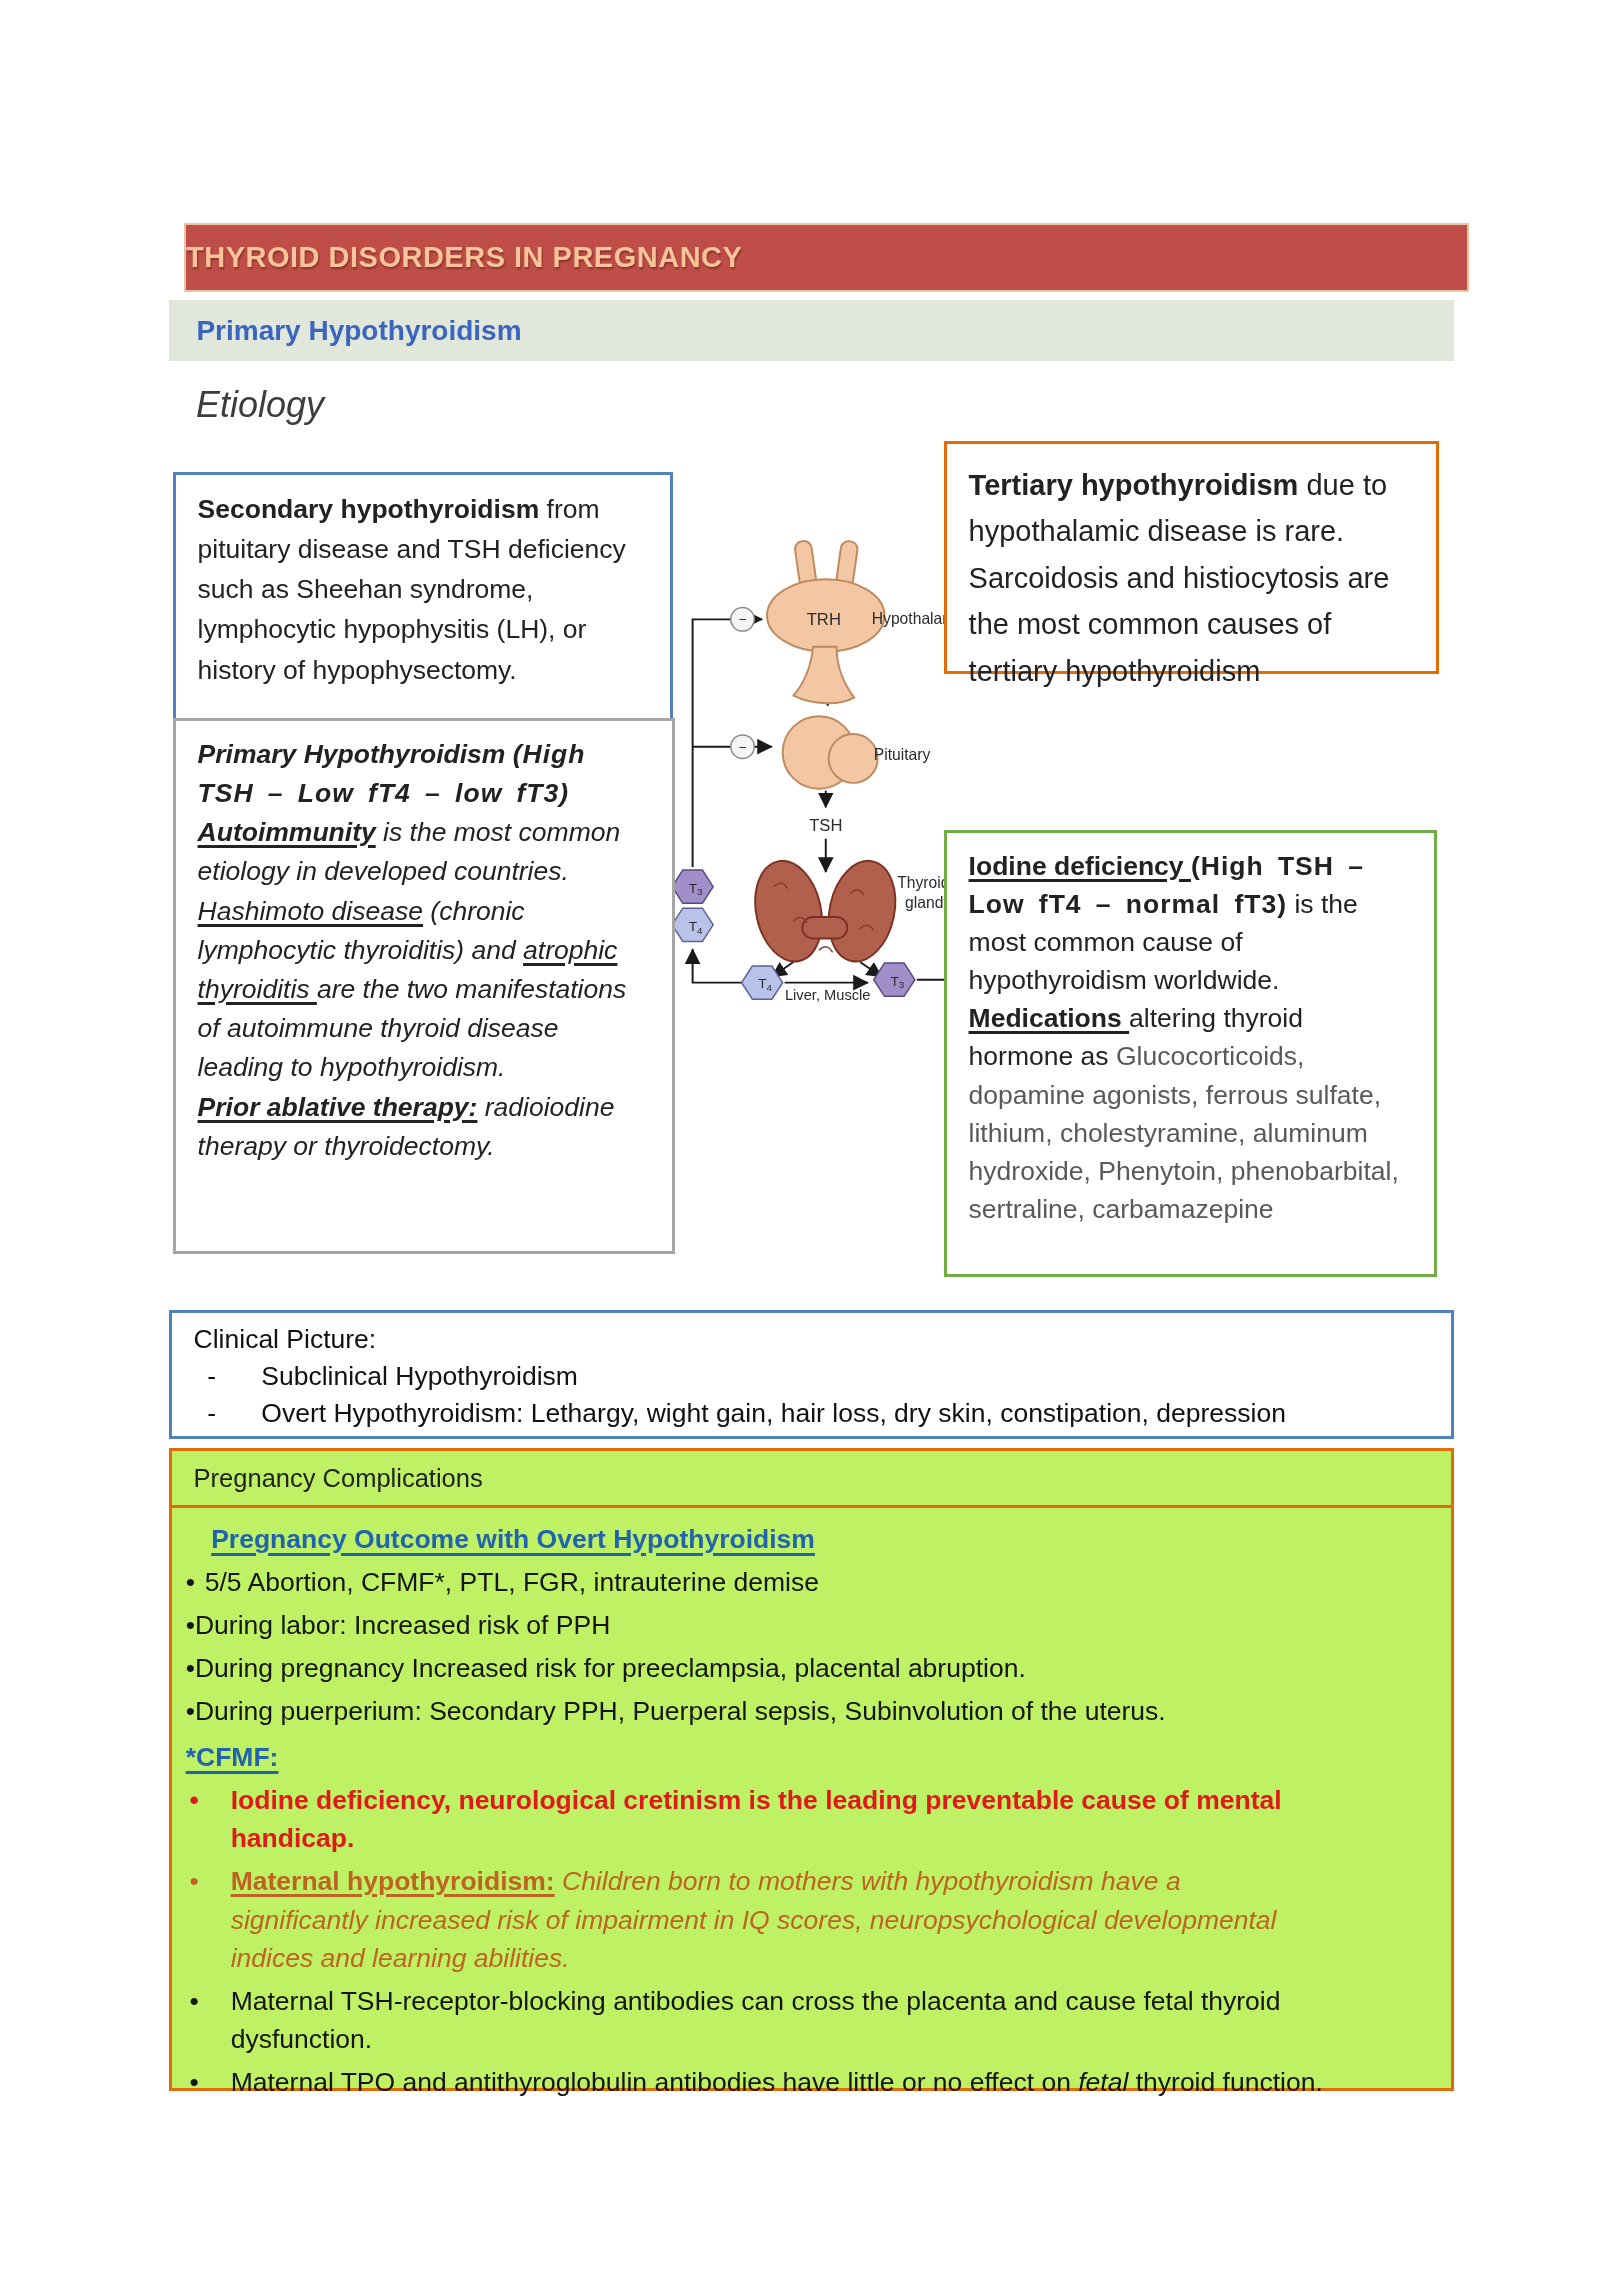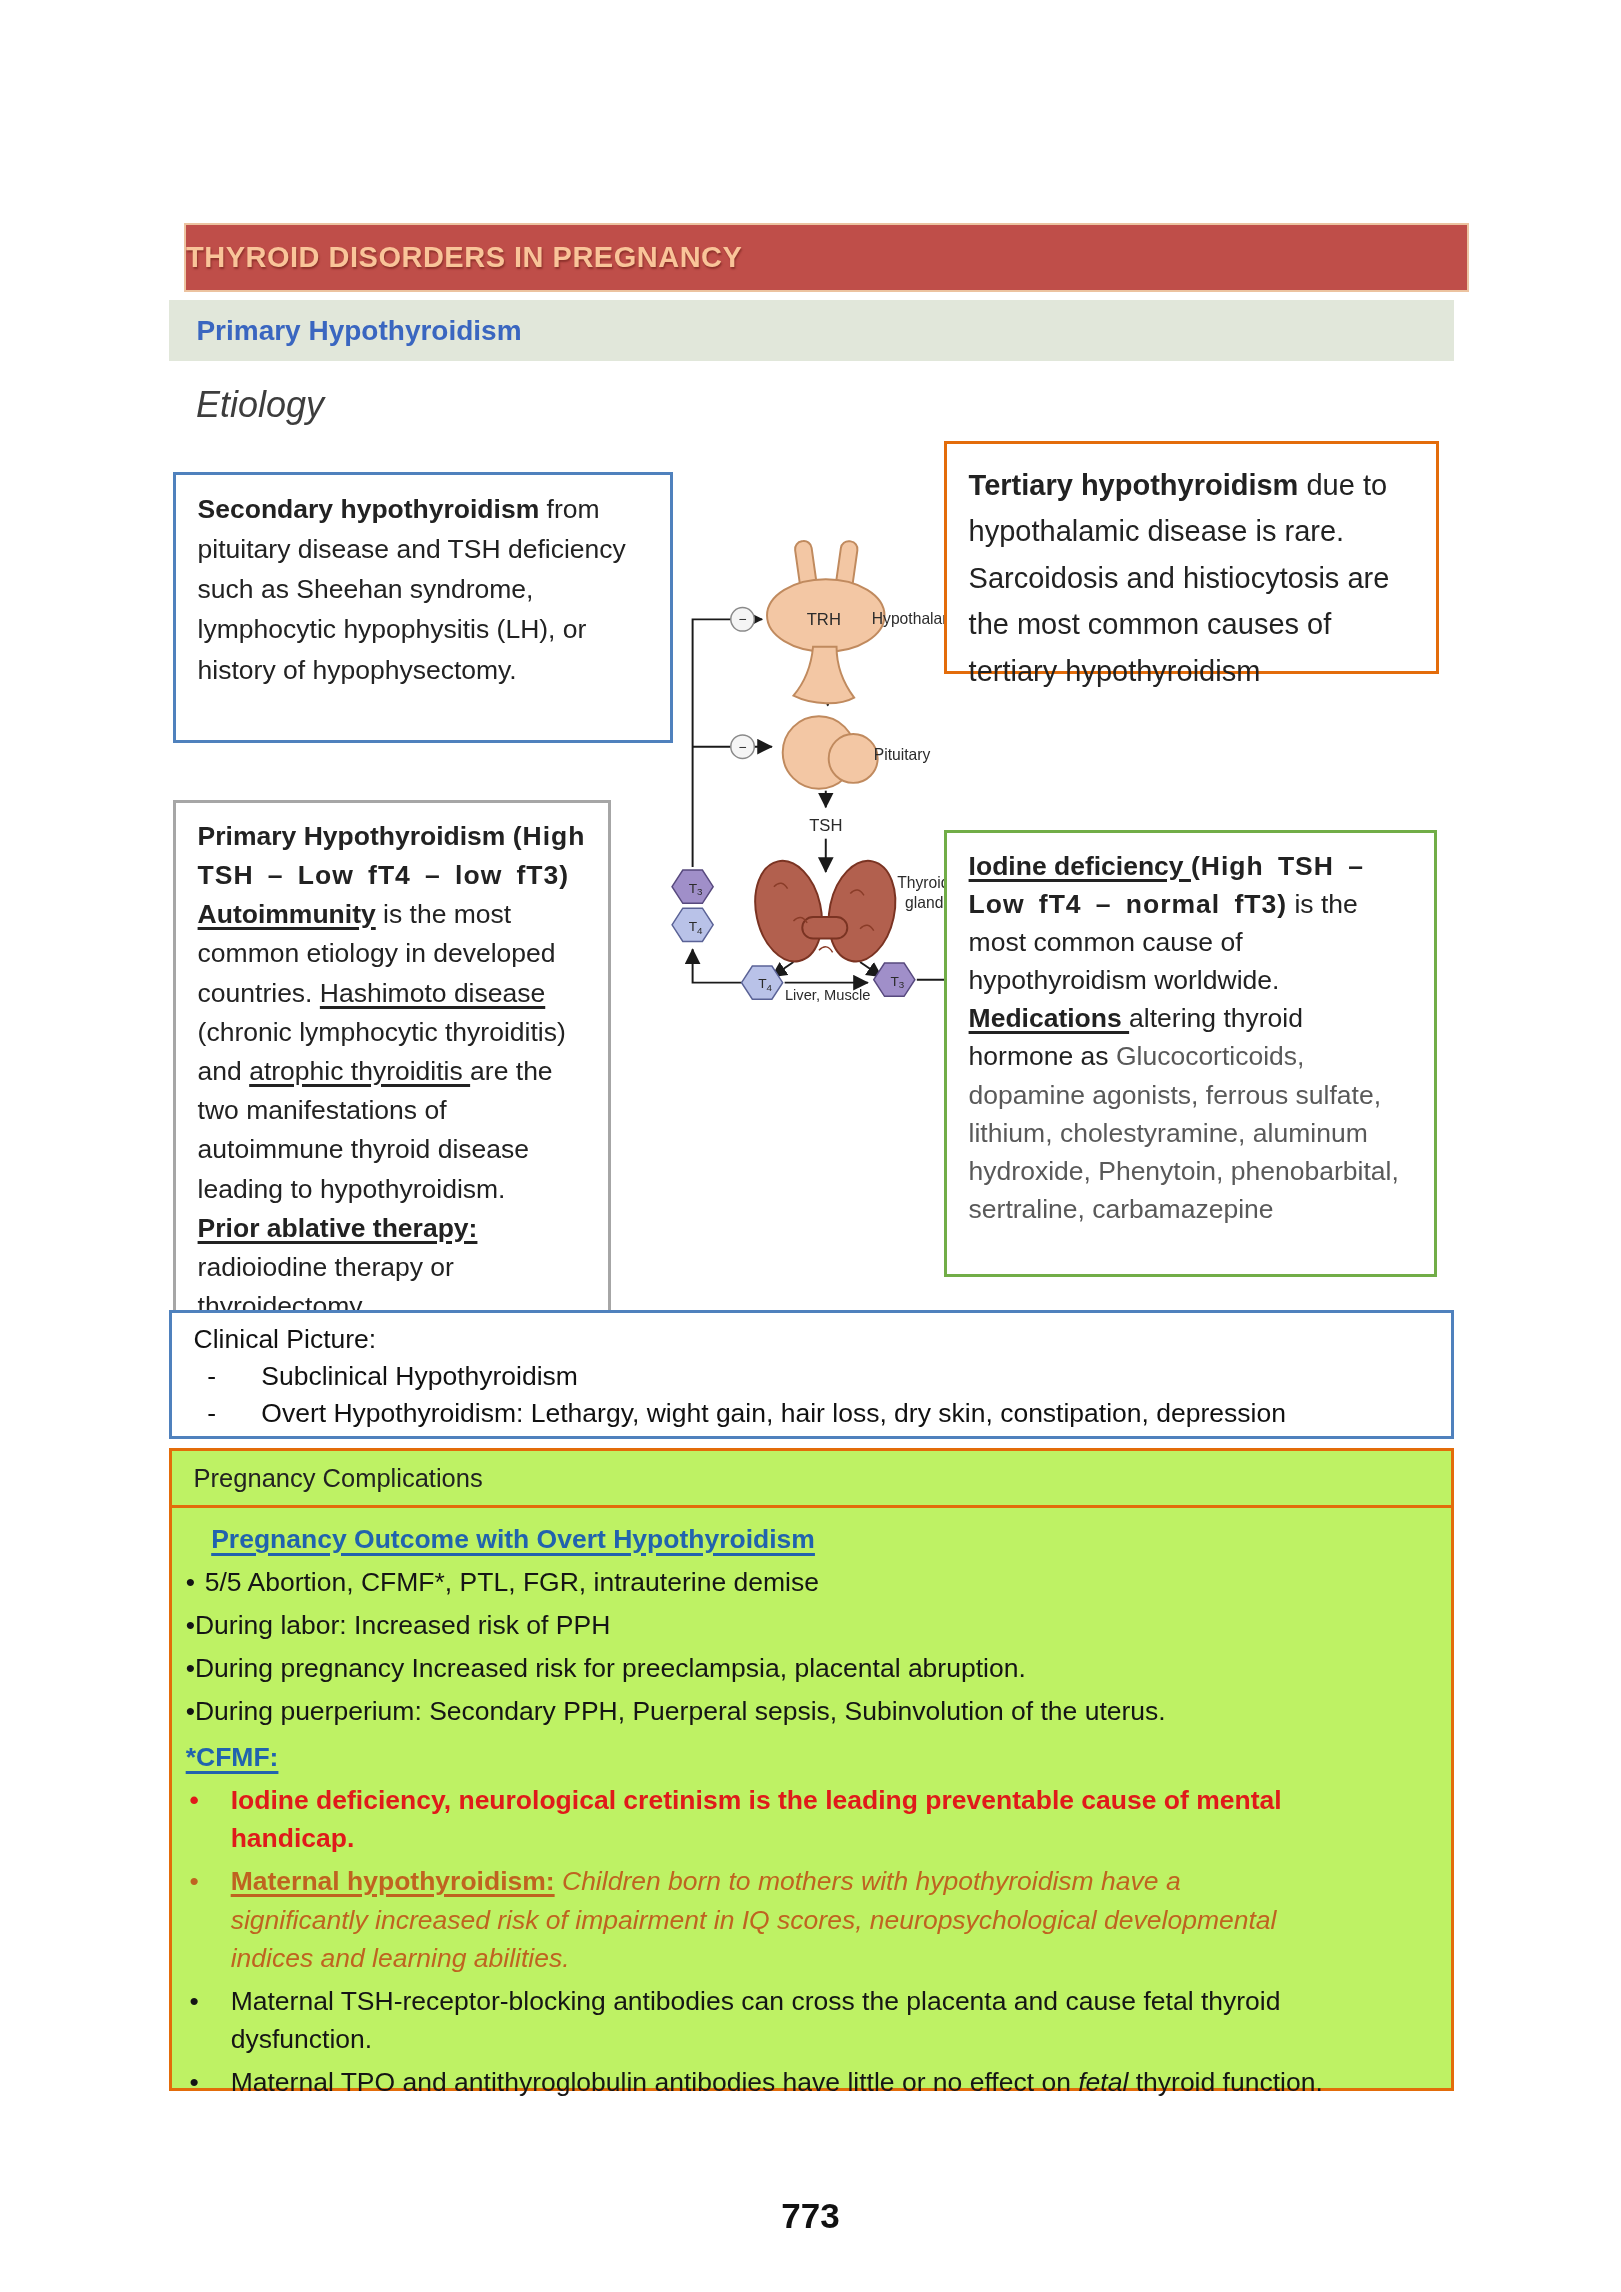--- a/index.html
+++ b/index.html
@@ -14,21 +14,21 @@
   .sectionbar{position:absolute;left:169px;top:300px;width:1285px;height:61px;background:#e1e7da;
               display:flex;align-items:center;padding-left:27.4px;box-sizing:border-box;}
   .sectionbar span{font-size:28px;font-weight:bold;color:#3a66c0;}
   .etiology{position:absolute;left:196px;top:384px;font-size:36px;font-style:italic;color:#3d3d3d;}
 
   
   .box{position:absolute;box-sizing:border-box;background:#fff;font-size:26.5px;color:#222;padding:13.7px 21.6px;}
   .box-secondary{left:173px;top:472px;width:500px;height:271px;border:3.9px solid #4f81bd;line-height:1.52;}
   .box-tertiary{left:944px;top:441px;width:495px;height:233px;border:3.9px solid #e36c0a;
                 font-size:29px;line-height:1.6;padding-top:18px;}
-  .box-primary{left:173px;top:800px;width:438px;height:536px;border:3.9px solid #a6a6a6;line-height:1.48;}
+  .box-primary{left:173px;top:718px;width:502px;height:536px;border:3.9px solid #a6a6a6;line-height:1.48;font-style:italic;}
   .box-iodine{left:944px;top:830px;width:493px;height:447px;border:3.9px solid #71ad47;line-height:1.44;}
   .b{font-weight:bold;}
   .u{text-decoration:underline;text-decoration-thickness:2.9px;text-underline-offset:3.9px;}
   .sp{font-weight:bold;letter-spacing:1px;word-spacing:5.9px;}
   .gray{color:#595959;}
 
   
   .box-clinical{left:169px;top:1310px;width:1285px;height:129px;border:3.9px solid #4f81bd;
                 padding:7.8px 21.6px;font-size:26.5px;line-height:1.40;color:#111;}
   .clin-row{display:flex;}
@@ -198,15 +198,14 @@
         <span class="w1">Maternal TSH-receptor-blocking antibodies can cross the placenta and cause fetal thyroid dysfunction.</span>
       </div>
 
       <div class="bullet-row">
         <span class="dot">•</span>
         <span class="w1"><span>Maternal TPO and antithyroglobulin antibodies have little or no effect on </span><span class="it">fetal</span><span> thyroid function.</span></span>
       </div>
     </div>
   </div>
 
-  <div class="pagenum">773</div>
 </div>
 
 
 </body></html>

